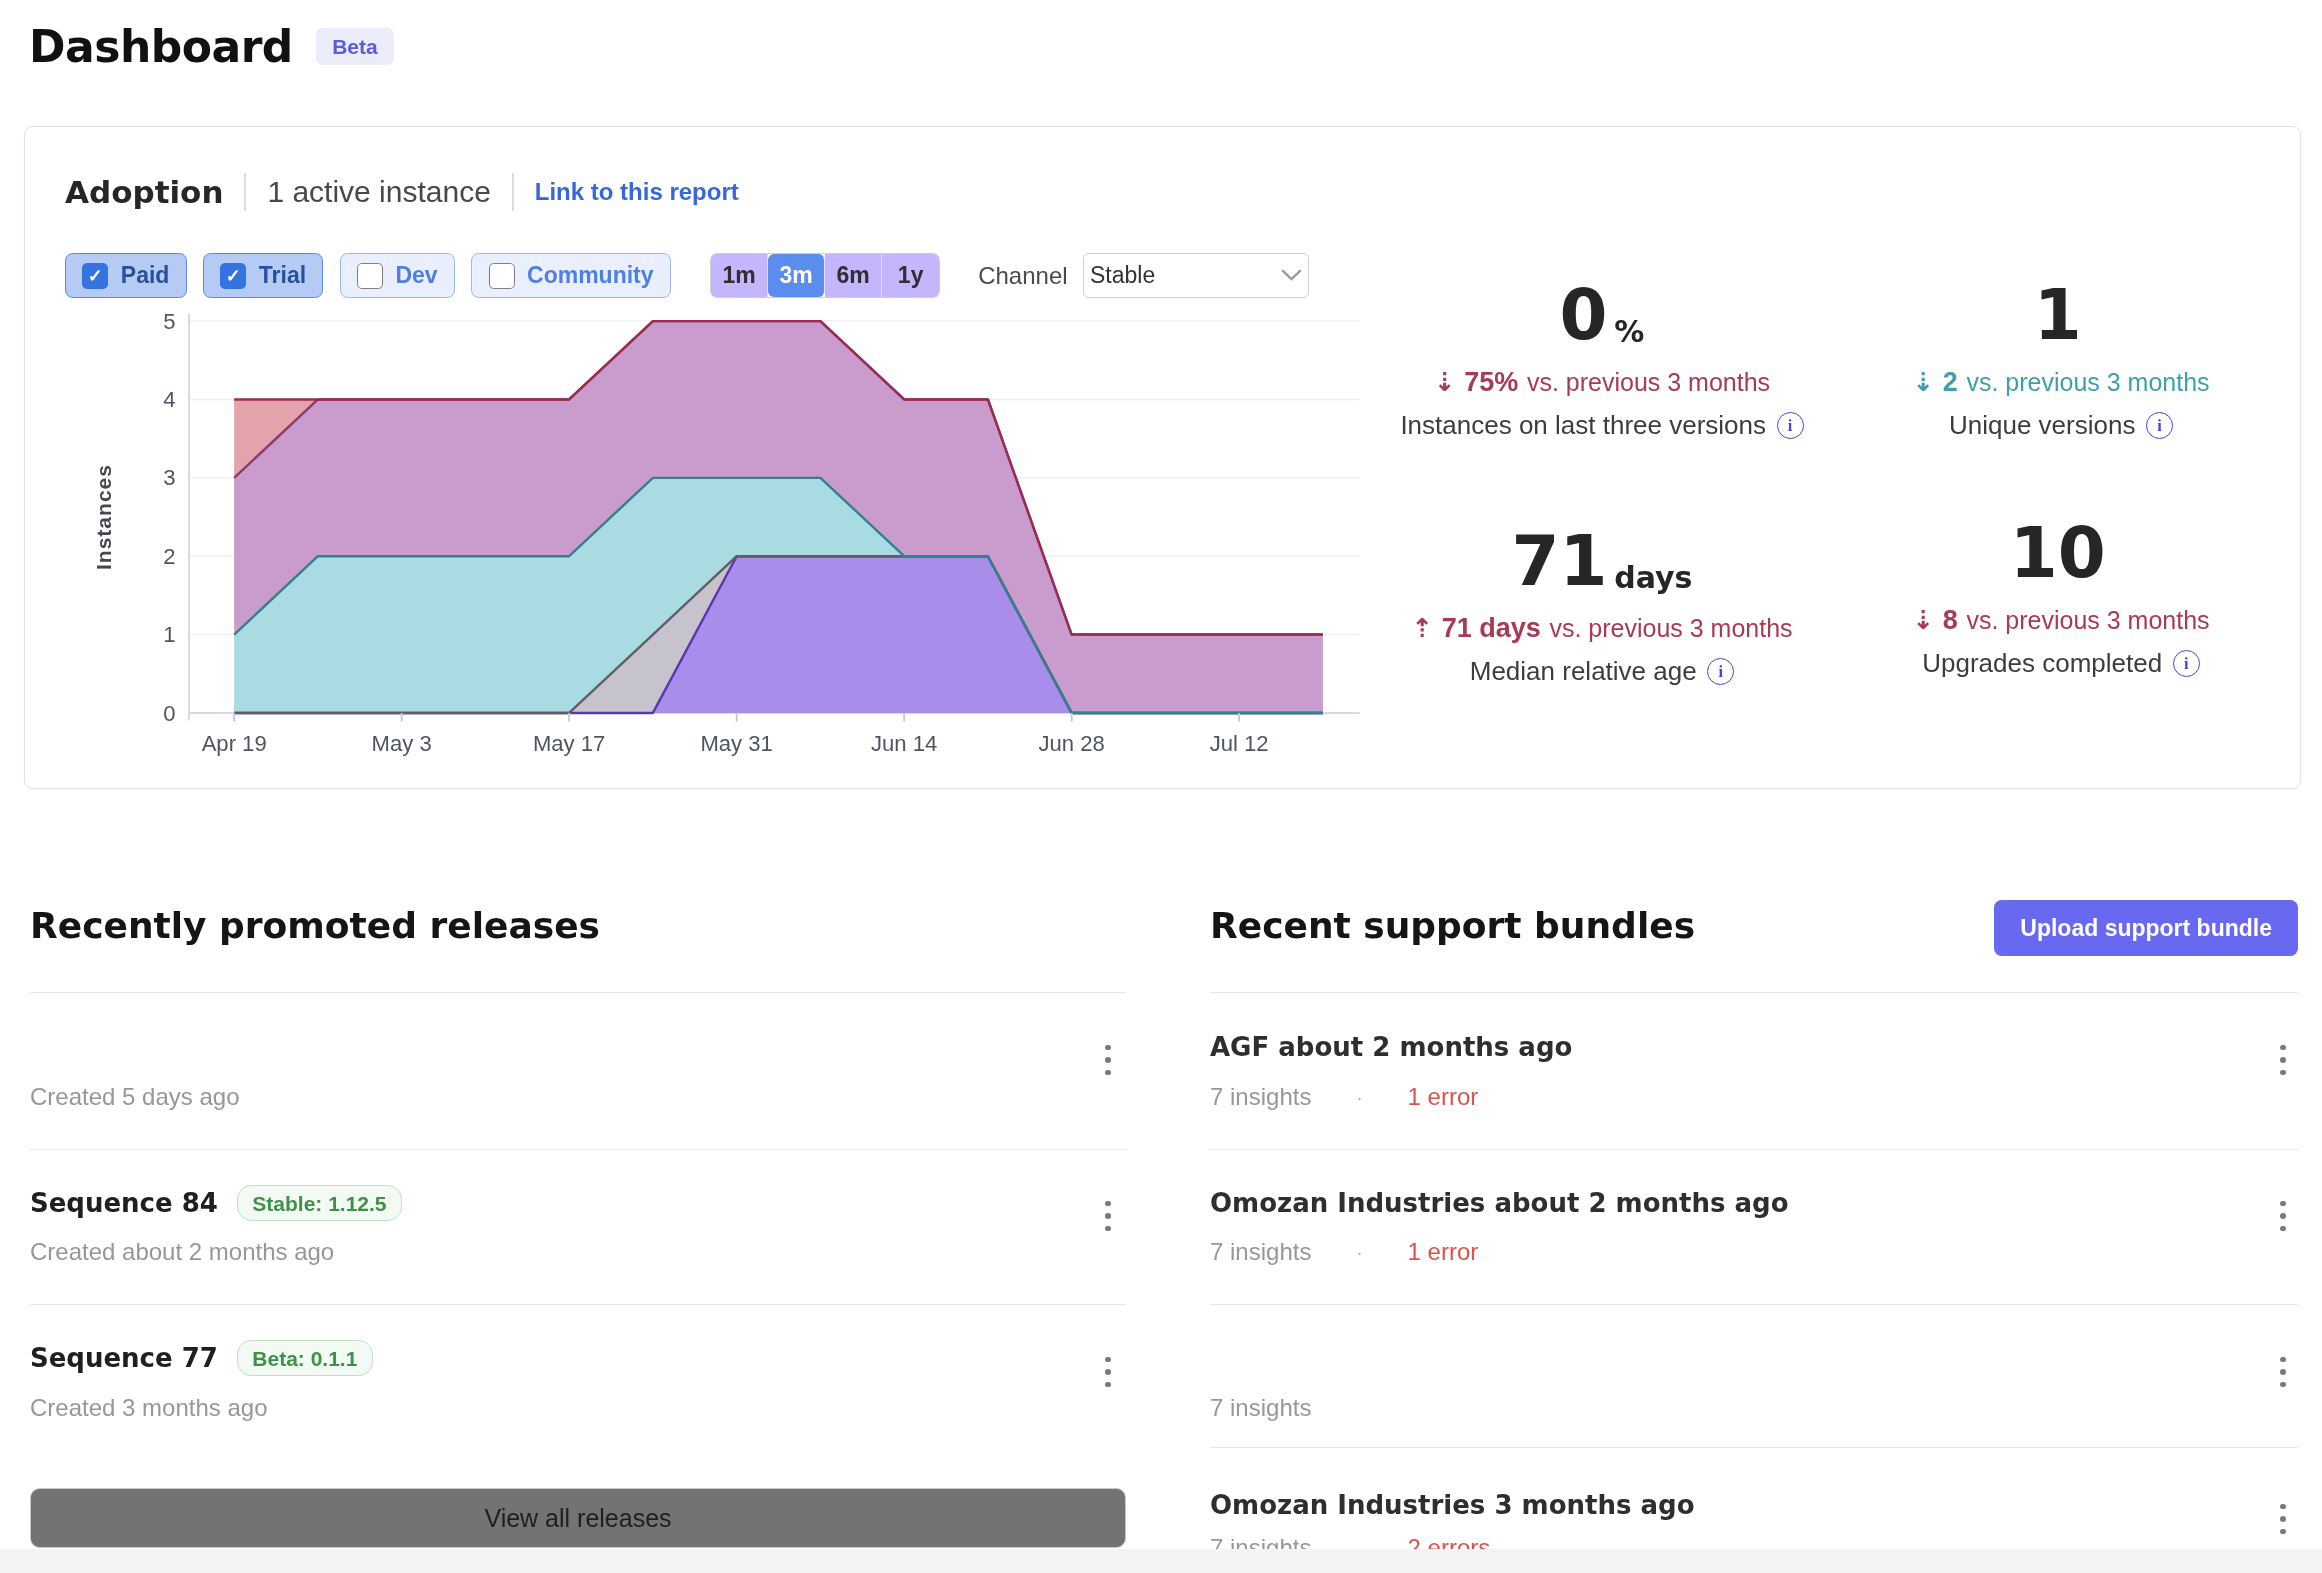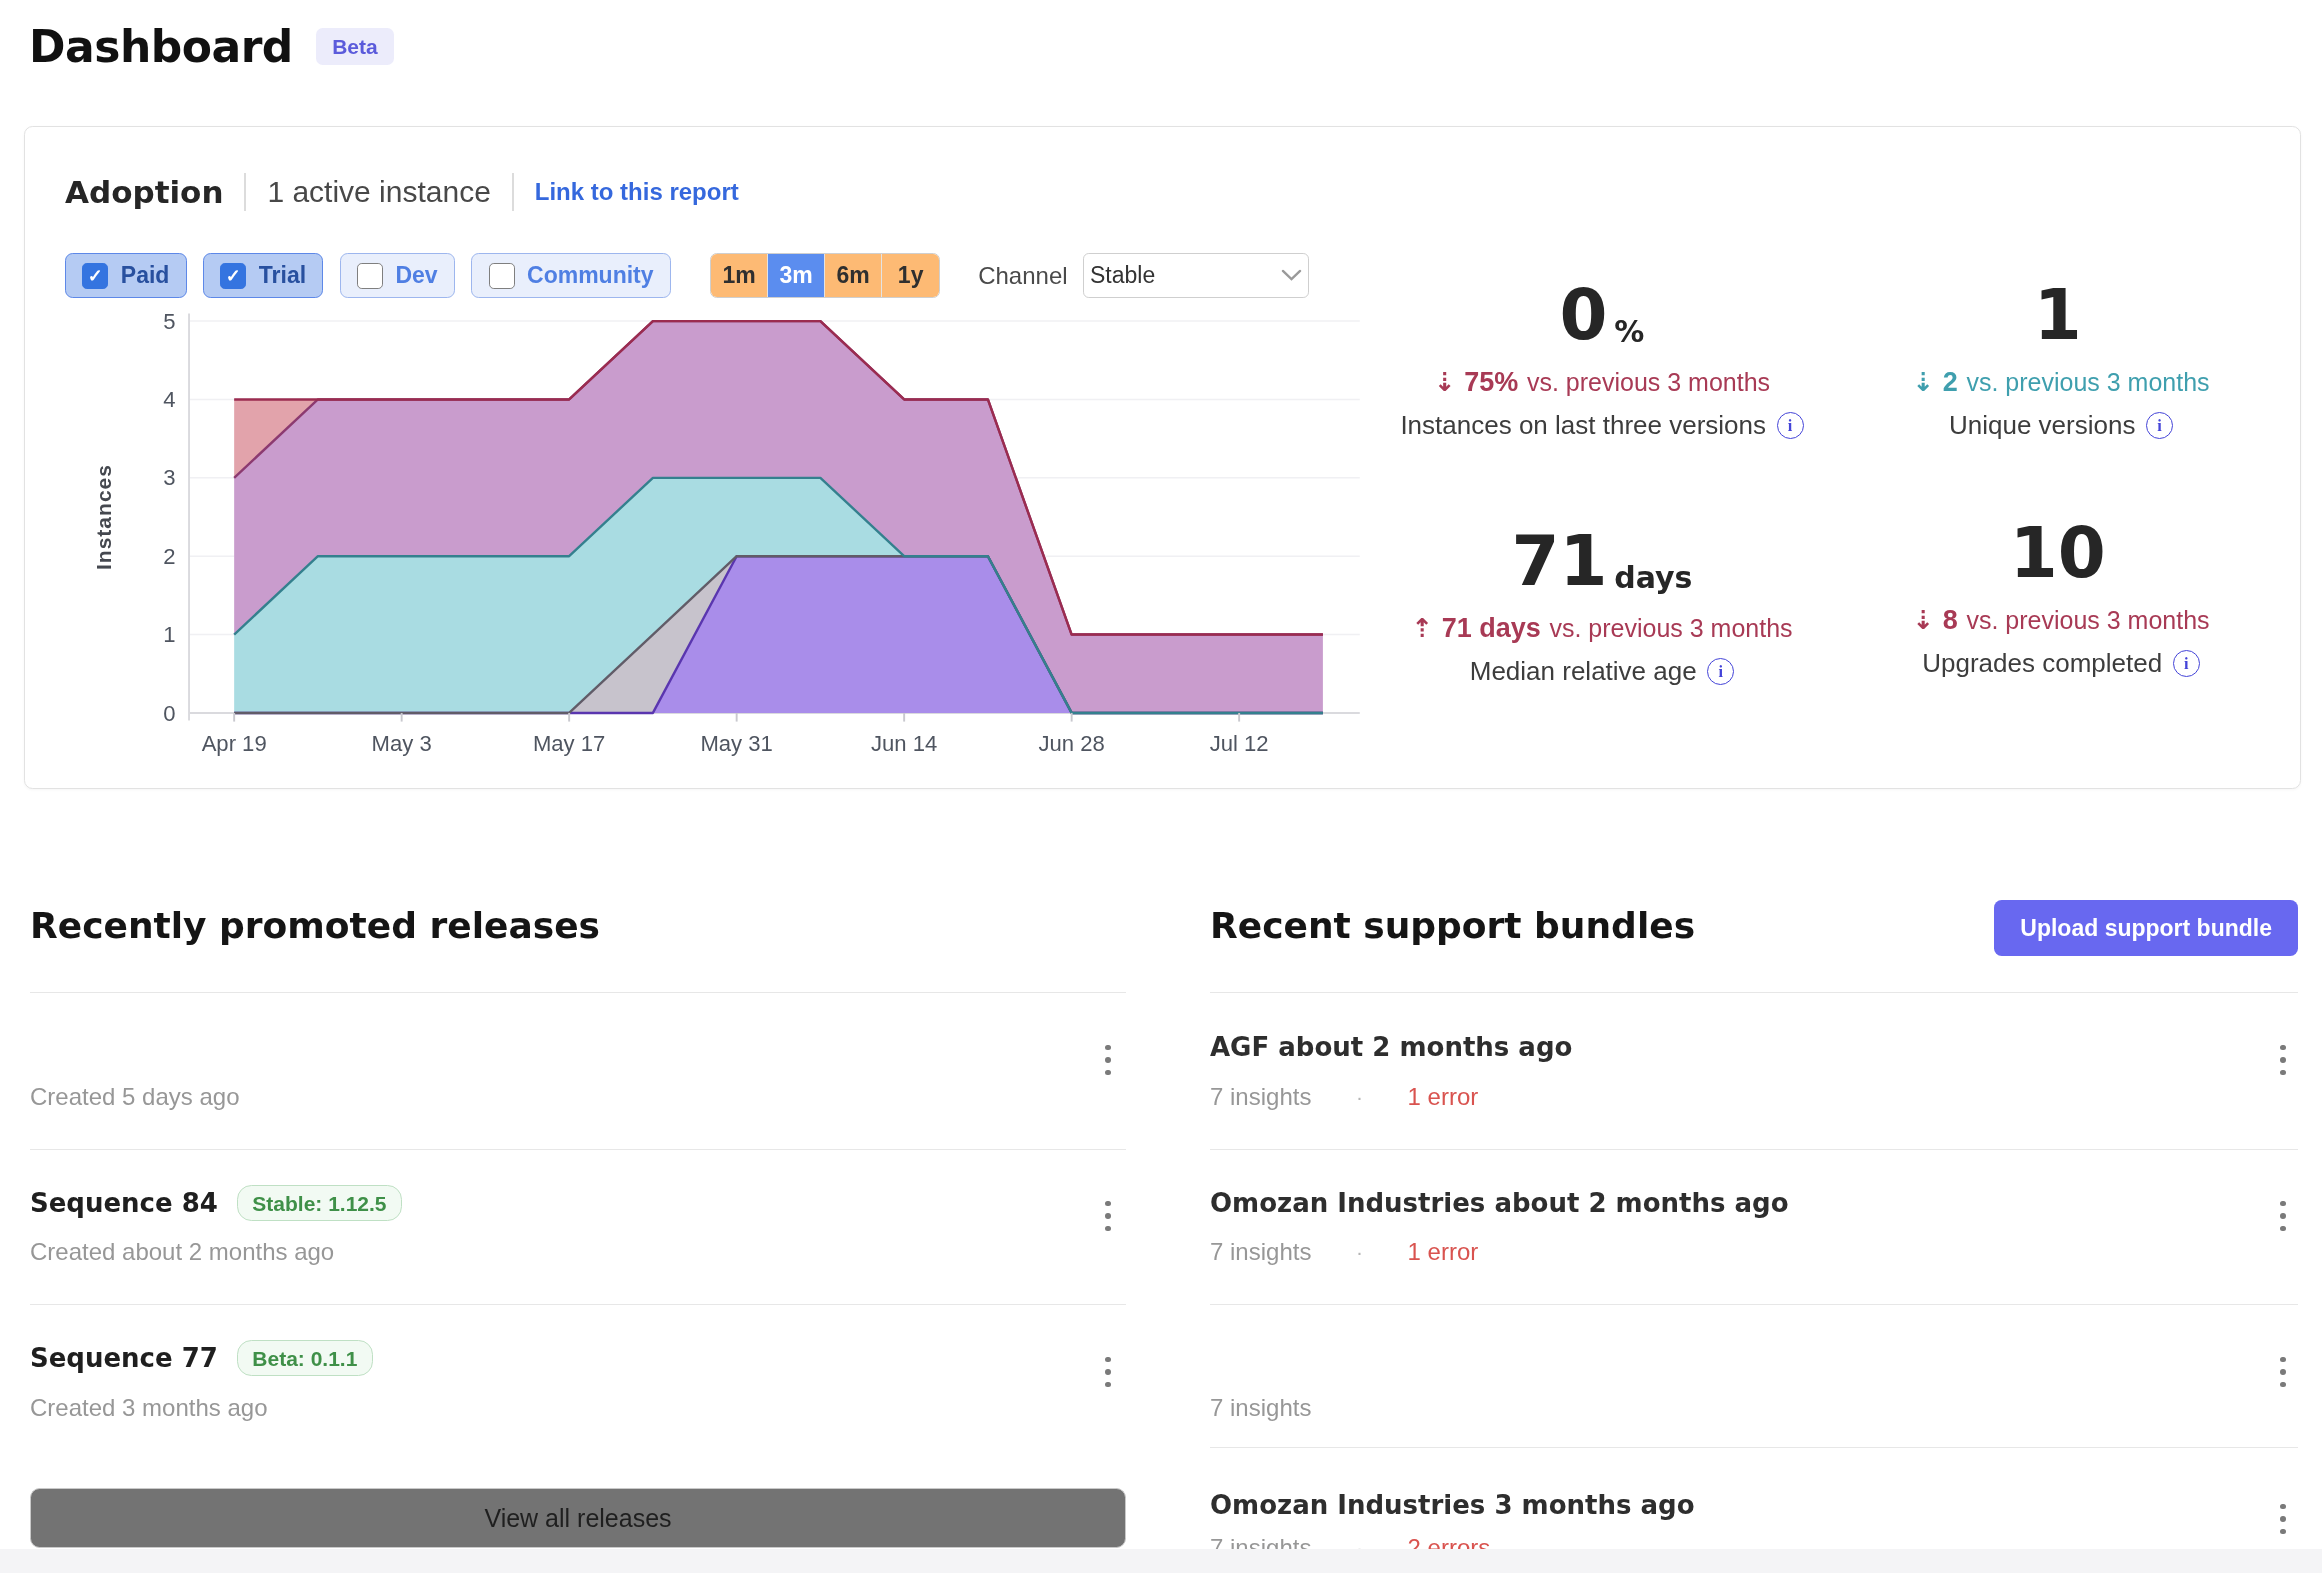--- a/index.html
+++ b/index.html
@@ -28,23 +28,23 @@
   .filters{position:absolute;left:40px;top:126px;display:flex;align-items:center;}
   .pill{display:flex;align-items:center;gap:12.5px;height:45px;padding:0 16.3px;border-radius:7.7px;
     border:1.4px solid #9db6ee;background:#e9effc;color:#4f7fe3;font-size:23px;font-weight:600;cursor:pointer;margin-right:16.3px;box-sizing:border-box;}
   .pill.checked{background:#b5cbf3;border-color:#5d88e8;color:#28509f;font-weight:700;}
   .cb{width:26px;height:26px;border-radius:4.8px;background:#fff;border:1.9px solid #7f7f7f;box-sizing:border-box;
     display:flex;align-items:center;justify-content:center;font-size:18px;font-weight:700;color:#fff;}
   .cb.on{background:#3474e0;border-color:#3474e0;}
 
   .seg-group{display:flex;height:45px;border:1.4px solid #cfcfcf;border-radius:6.7px;overflow:hidden;background:#fff;margin-left:23px;box-sizing:border-box;}
   .seg{min-width:57px;padding:0 9.6px;display:flex;align-items:center;justify-content:center;font-size:23px;font-weight:600;
-    color:#2f2f2f;background:#fdba74;border:none;border-right:1px solid #e3e3e3;cursor:pointer;font-family:inherit;}
+    color:#2f2f2f;background:#c4b5fd;border:none;border-right:1px solid #e3e3e3;cursor:pointer;font-family:inherit;}
   .seg:last-child{border-right:none;}
-  .seg.sel{background:#5b8def;color:#fff;}
+  .seg.sel{background:#5b8def;color:#fff;border-radius:6px;}
 
   .channel-label{font-size:24px;color:#4a4a4a;margin-left:38px;}
   .select{width:226px;height:45px;border:1.4px solid #cfcfcf;border-radius:5.8px;display:flex;align-items:center;
     justify-content:space-between;padding:0 6px;font-size:23px;color:#333;margin-left:15.4px;cursor:pointer;background:#fff;box-sizing:border-box;}
 
   
   .chart-wrap{position:absolute;left:67px;top:172px;width:1287px;height:461px;}
   .xlab{font-size:23px;fill:#4f5560;font-family:"Liberation Sans",sans-serif;}
   .ylab{font-size:23px;fill:#4f5560;font-family:"Liberation Sans",sans-serif;}
   .axis-title{font-size:22px;fill:#45484f;font-weight:700;letter-spacing:1px;font-family:"Liberation Sans",sans-serif;}

